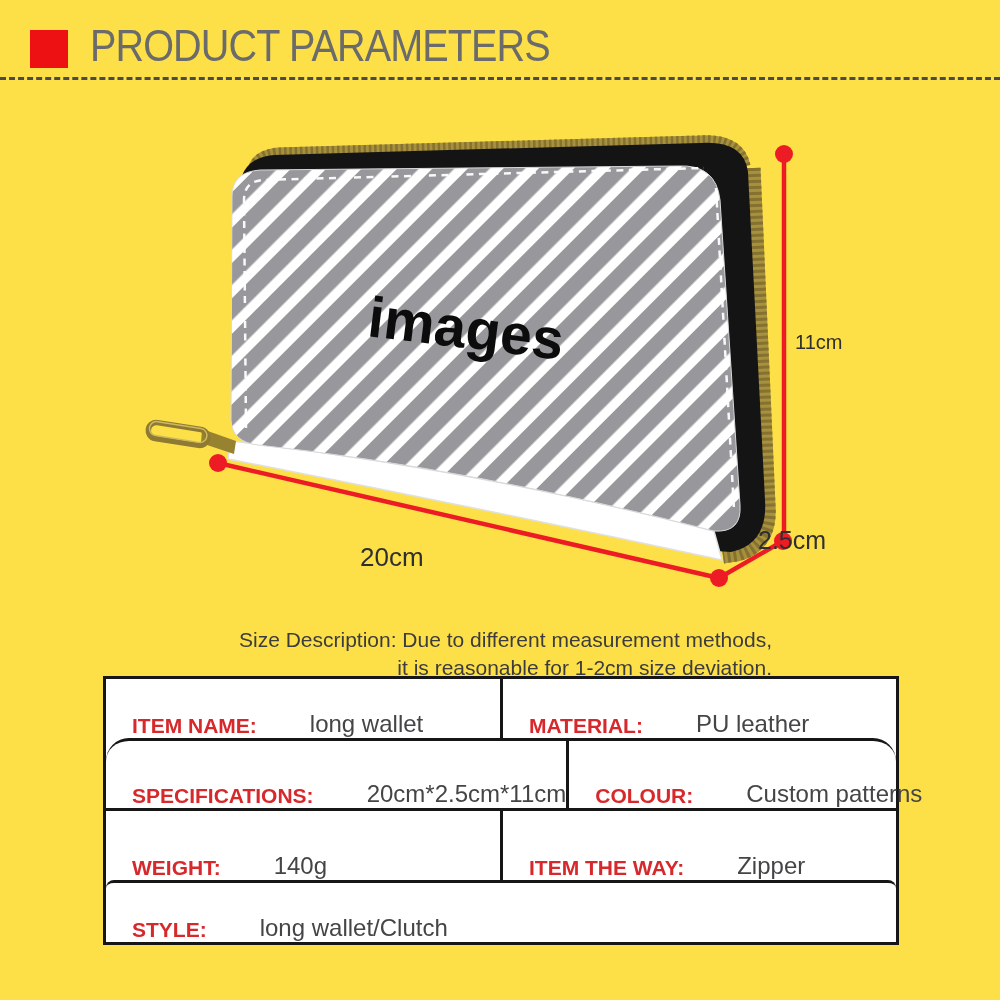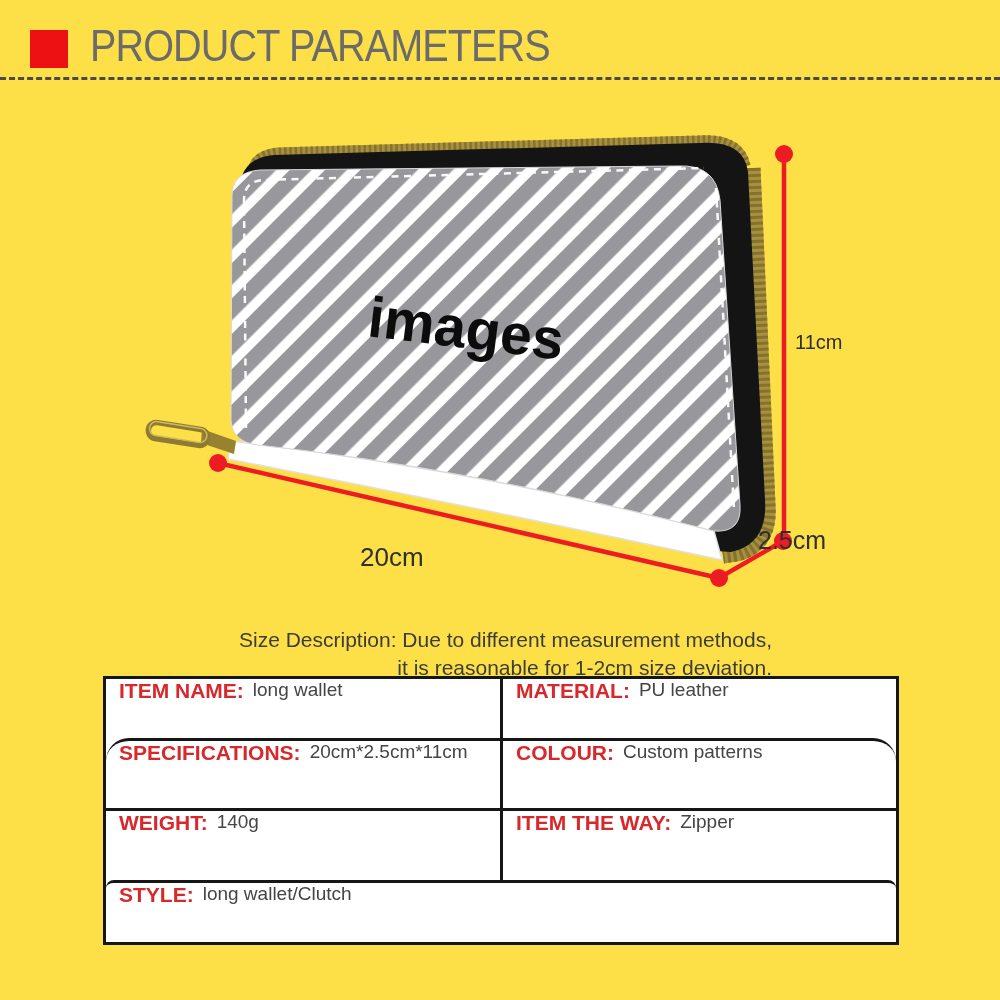--- a/index.html
+++ b/index.html
@@ -24,27 +24,27 @@
 
   
   .size-note{position:absolute;right:228px;top:610px;text-align:right;
              font-size:21px;line-height:28px;color:#3c3c3e;margin-top:16px;}
 
   
   .spec-table{position:absolute;left:103px;top:676px;width:796px;
               border:3px solid #161616;box-sizing:border-box;background:#ffffff;}
   .spec-row{display:flex;border-top:3px solid #161616;}
   .spec-row:first-child{border-top:none;}
-  .spec-cell{display:flex;align-items:flex-start;padding-left:13px;box-sizing:border-box;}
+  .spec-cell{display:flex;align-items:flex-end;padding-left:26px;box-sizing:border-box;gap:44px;}
   .cell-left{flex:0 0 397px;border-right:3px solid #161616;}
   .cell-right{flex:1 1 auto;}
   .cell-full{flex:1 1 auto;}
   .row-1{height:59px;} .row-2{height:67px;border-radius:23px;} .row-3{height:69px;} .row-4{height:59px;border-radius:8px;}
   .spec-label{color:#d7282b;font-weight:bold;font-size:21px;white-space:nowrap;}
-  .spec-value{color:#454547;font-size:19px;margin-left:9px;white-space:nowrap;}
+  .spec-value{color:#454547;font-size:24px;margin-left:9px;white-space:nowrap;}
 </style>
 </head>
 <body>
 
 <div class="page">
 
   <div class="accent-square"></div>
   <div class="page-title">PRODUCT PARAMETERS</div>
   <div class="header-divider"></div>
 

